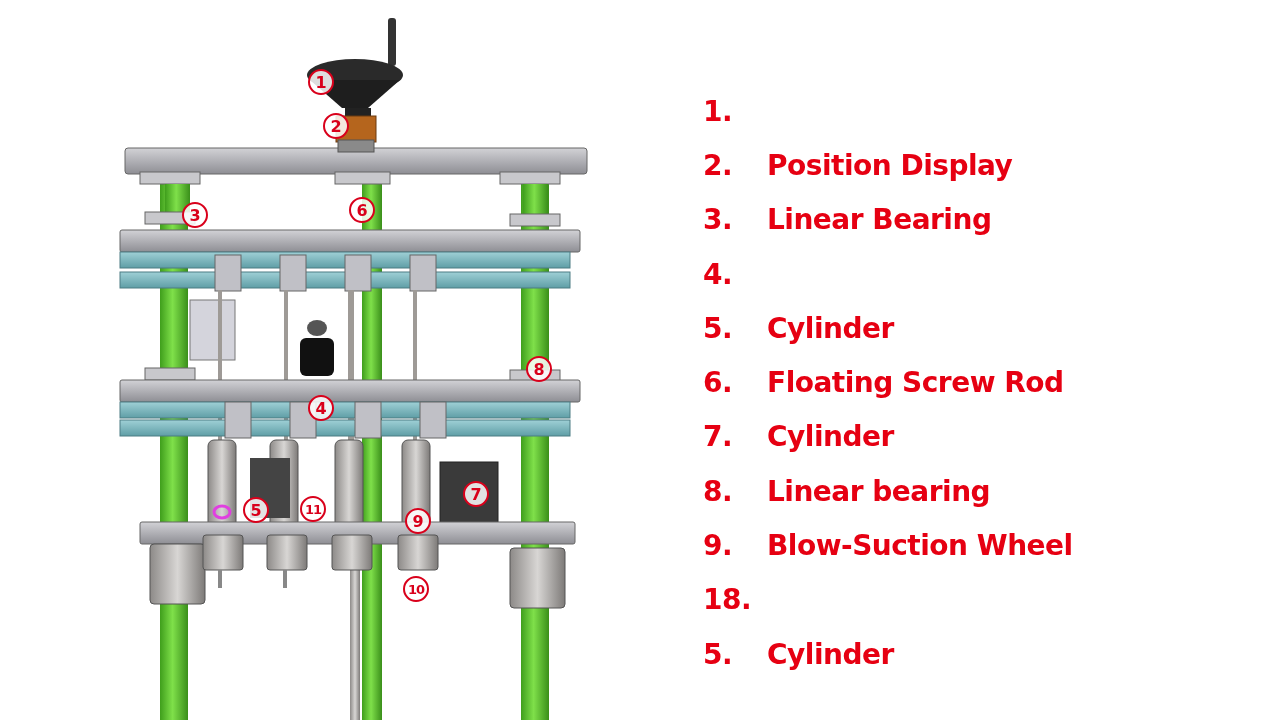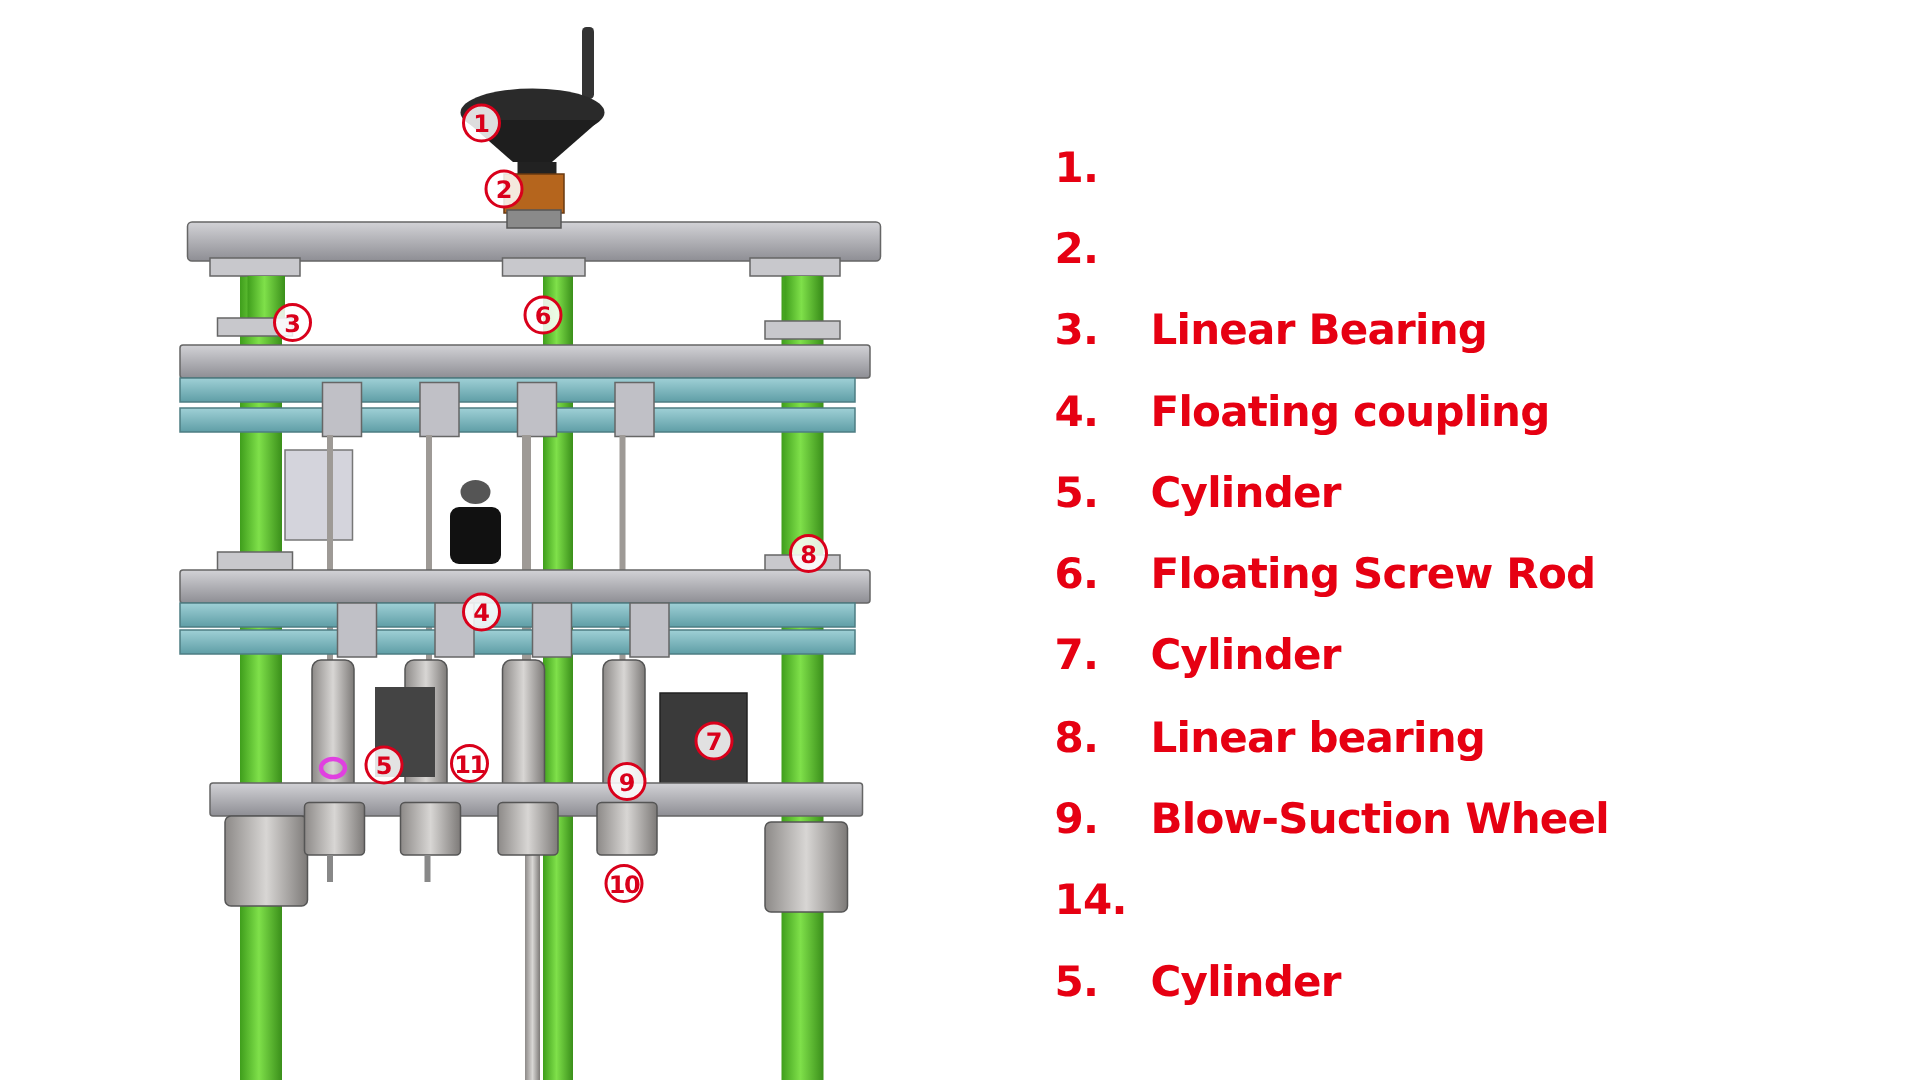--- a/index.html
+++ b/index.html
@@ -2,21 +2,21 @@
 <html><head>
 <meta charset="utf-8">
 <style>
   html, body { margin:0; padding:0; }
   body { width:1280px; height:720px; background:#ffffff; position:relative; overflow:hidden; font-family:"Liberation Sans", sans-serif; }
   .diagram { position:absolute; left:0; top:0; width:680px; height:720px; }
   .legend { position:absolute; left:703px; top:84px; }
   .legend-item { display:flex; align-items:center; height:54.3px; color:#e60012; font-weight:bold; font-size:28px; font-family:"DejaVu Sans", sans-serif; letter-spacing:-0.5px; }
   .legend-num { width:64px; display:inline-block; }
   .callout { position:absolute; width:26px; height:26px; border-radius:50%; border:2px solid #d9001b; background:rgba(255,255,255,0.85); color:#d9001b; font-weight:bold; font-size:16px; display:flex; align-items:center; justify-content:center; box-sizing:border-box; font-family:"DejaVu Sans", sans-serif; }
-  .callout.two { font-size:16px; letter-spacing:-1px; }
+  .callout.two { font-size:13px; letter-spacing:-1px; }
 </style>
 </head>
 <body>
 
 <div class="diagram">
   <svg width="680" height="720" viewBox="0 0 680 720">
     <defs>
       <linearGradient id="green" x1="0" x2="1">
         <stop offset="0" stop-color="#3f9e1c"></stop>
           <stop offset="0.45" stop-color="#7fe04a"></stop>
@@ -131,28 +131,28 @@
   <div class="callout" style="left:405px;top:508px;">9</div>
   <div class="callout two" style="left:403px;top:576px;">10</div>
 </div>
 
 <div class="legend">
   <div class="legend-item">
       <span class="legend-num">1.</span>
     </div>
   <div class="legend-item">
       <span class="legend-num">2.</span>
+      <span>Position Display</span>
     </div>
   <div class="legend-item">
       <span class="legend-num">3.</span>
       <span>Linear Bearing</span>
     </div>
   <div class="legend-item">
       <span class="legend-num">4.</span>
-      <span>Floating coupling</span>
     </div>
   <div class="legend-item">
       <span class="legend-num">5.</span>
       <span>Cylinder</span>
     </div>
   <div class="legend-item">
       <span class="legend-num">6.</span>
       <span>Floating Screw Rod</span>
     </div>
   <div class="legend-item">
@@ -161,19 +161,19 @@
     </div>
   <div class="legend-item">
       <span class="legend-num">8.</span>
       <span>Linear bearing</span>
     </div>
   <div class="legend-item">
       <span class="legend-num">9.</span>
       <span>Blow-Suction Wheel</span>
     </div>
   <div class="legend-item">
-      <span class="legend-num">14.</span>
+      <span class="legend-num">18.</span>
     </div>
   <div class="legend-item">
       <span class="legend-num">5.</span>
       <span>Cylinder</span>
     </div>
 </div>
 
 </body></html>

